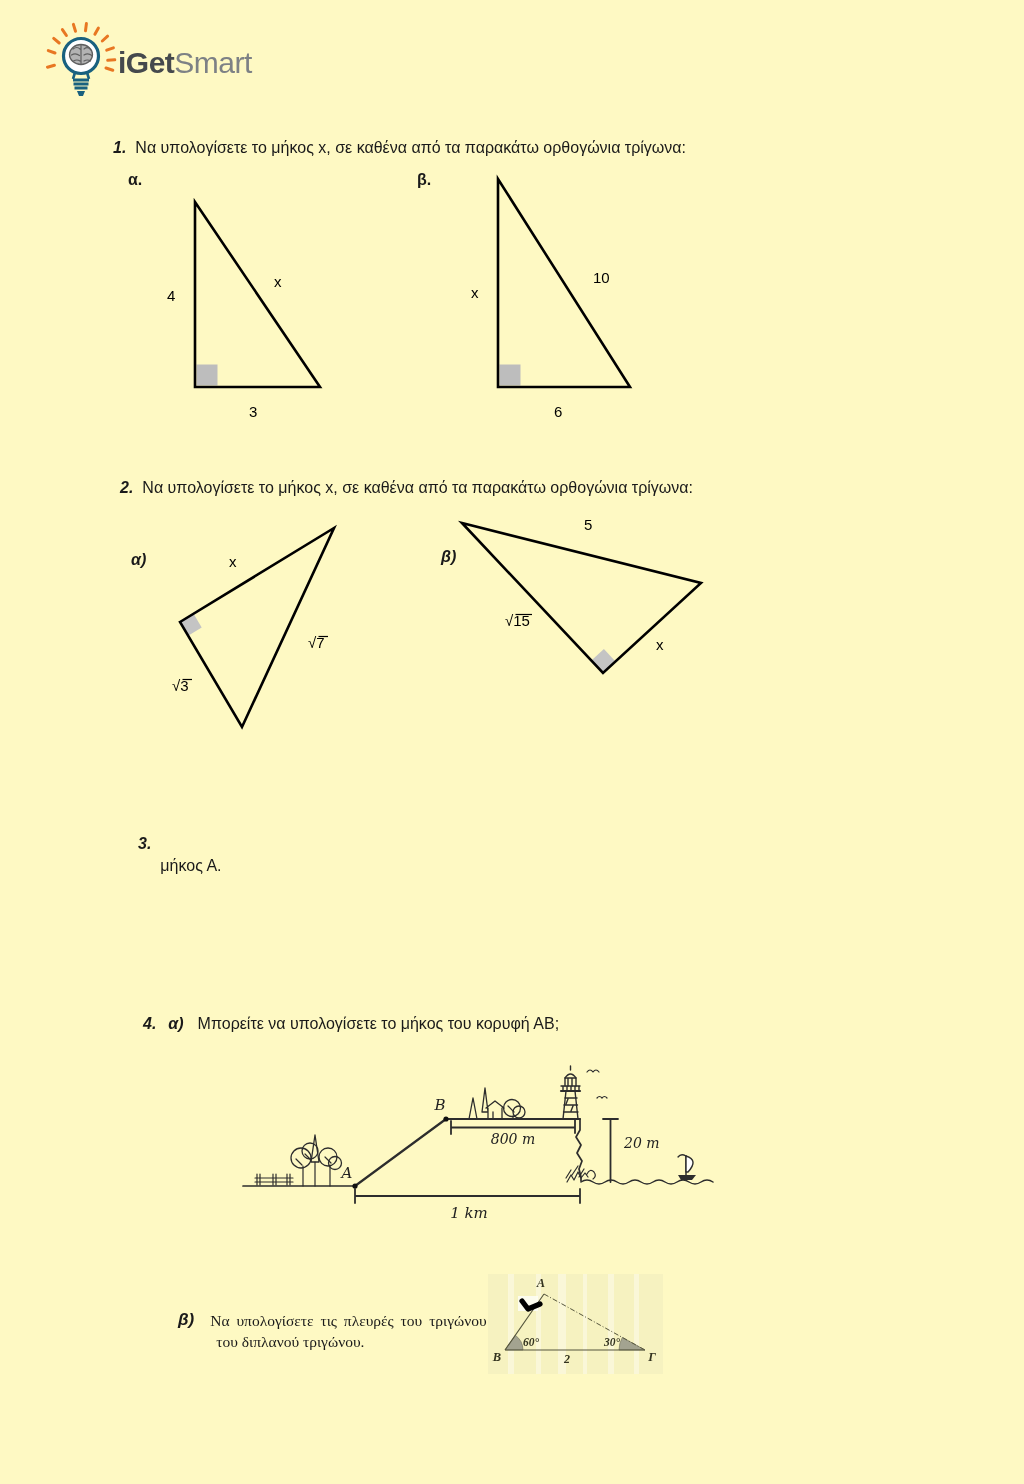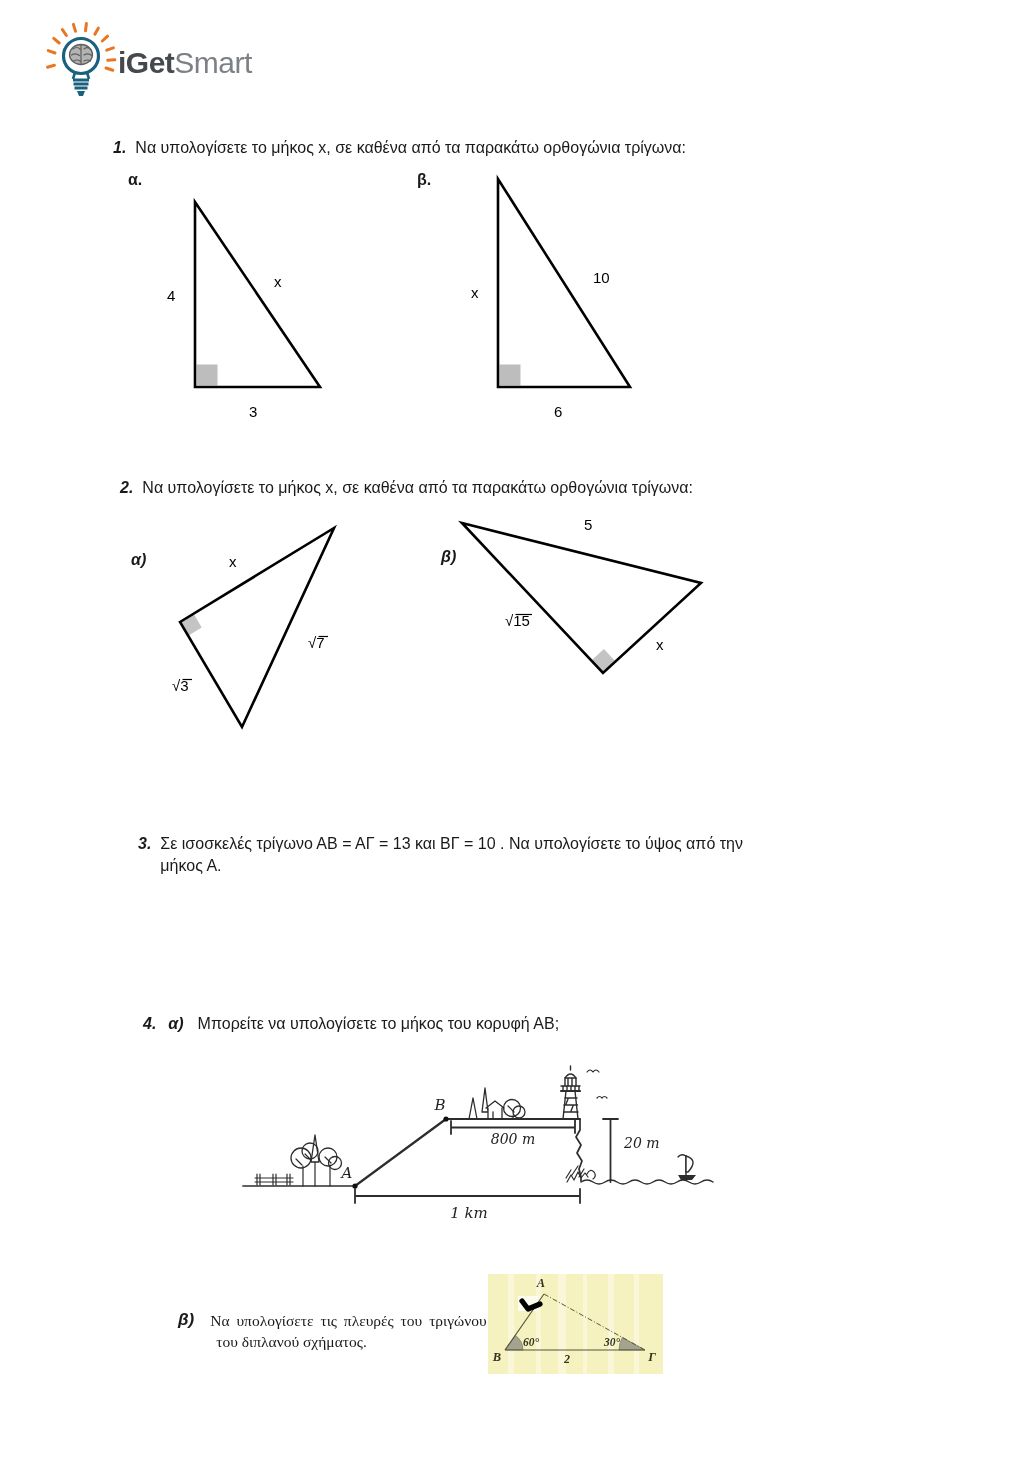--- a/index.html
+++ b/index.html
@@ -1,17 +1,17 @@
 <!DOCTYPE html>
 <html><head>
 <meta charset="utf-8">
 <style>
   html,body{margin:0;padding:0;background:#e8e8e8;}
   .page{
-    position:relative;width:1024px;height:1484px;background:#ffffff;
+    position:relative;width:1024px;height:1484px;background:#fef9c3;
     font-family:"Liberation Sans",sans-serif;color:#1a1a1a;overflow:hidden;
     margin:0 auto;
   }
   .abs{position:absolute;}
   
   .logo-text{font-size:30px;letter-spacing:-0.5px;white-space:nowrap;}
   .logo-bold{font-weight:bold;color:#45494d;}
   .logo-light{font-weight:normal;color:#7d8185;}
   
   .ex-row{display:flex;align-items:flex-start;font-size:16px;line-height:22px;}
@@ -109,21 +109,21 @@
     <path d="M27,20 L266,80 L168,170 Z" fill="none" stroke="#000000" stroke-width="2.6" stroke-linejoin="miter"></path>
     <text x="149" y="27" font-size="15">5</text>
     <text x="70" y="123" font-size="15">√15</text>
     <path d="M80.5,111.5 H97" stroke="#000" stroke-width="1.2"></path>
     <text x="221" y="147" font-size="15">x</text>
   </svg>
 
   <div class="abs ex-row" style="left:138px;top:833px;width:660px;">
     <span class="ex-num">3.</span>
     <span>
-      <span>Σε ισοσκελές τρίγωνο ΑΒ = ΑΓ = 13 και ΒΓ = 10 . Να υπολογίσετε το ύψος από την</span><br>
+      <br>
       <span>μήκος Α.</span>
     </span>
   </div>
 
   <div class="abs ex-row" style="left:143px;top:1013px;width:700px;">
     <span class="ex-num" style="margin-right:12px;">4.</span>
     <span class="part-label">α)</span>
     <span>Μπορείτε να υπολογίσετε το μήκος του κορυφή ΑΒ;</span>
   </div>
 
@@ -187,21 +187,21 @@
     <text class="hand" x="278" y="86" font-size="14" text-anchor="middle" fill="#222">800 m</text>
     <text class="hand" x="389" y="90" font-size="14" fill="#222">20 m</text>
     <text class="hand" x="234" y="160" font-size="15" text-anchor="middle" fill="#222">1 km</text>
   </svg>
 
   <div class="abs" style="left:178px;top:1310px;">
     <div style="display:flex;align-items:flex-start;">
       <span class="part-label" style="font-size:17px;margin-right:16px;">β)</span>
       <span class="serif-text">
         <span class="l1">Να υπολογίσετε τις πλευρές του τριγώνου</span><br>
-        <span class="l2">του διπλανού σχήματος.</span>
+        <span class="l2">του διπλανού τριγώνου.</span>
       </span>
     </div>
   </div>
 
   <svg class="abs" style="left:488px;top:1274px;" width="175" height="100" viewBox="0 0 175 100">
     <rect x="0" y="0" width="175" height="100" fill="#f6f2c0"></rect>
     <g fill="#fbf9dd" opacity="0.85">
       <rect x="20" y="0" width="6" height="100"></rect>
       <rect x="48" y="0" width="5" height="100"></rect>
       <rect x="70" y="0" width="8" height="100"></rect>

